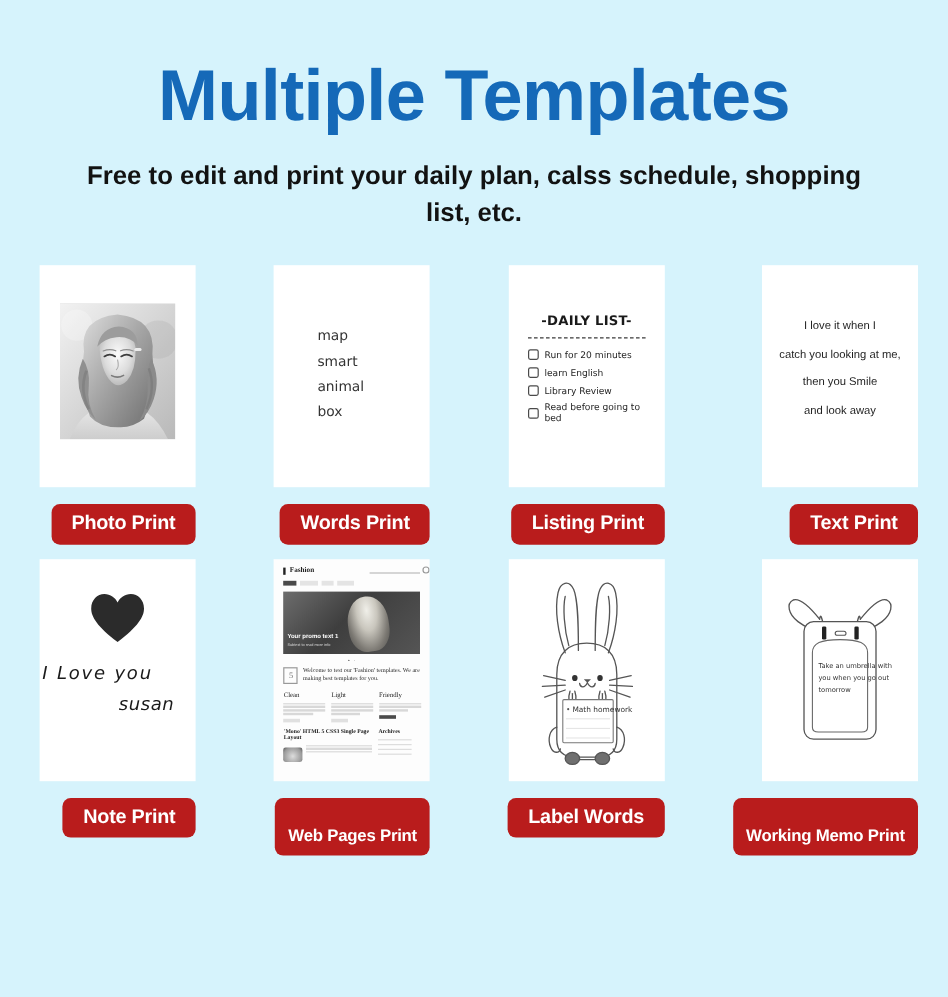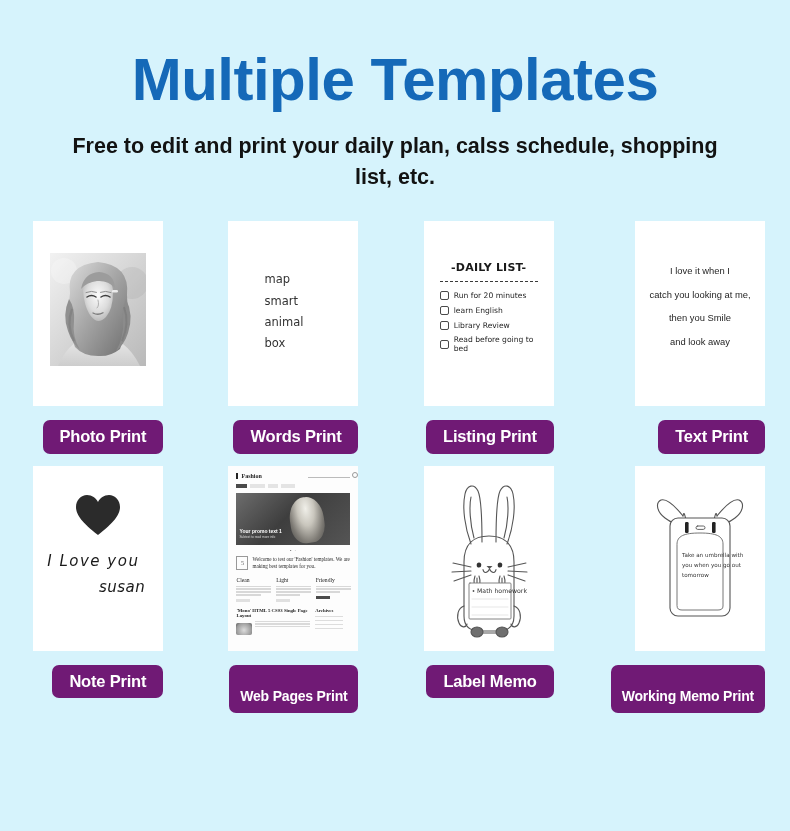--- a/index.html
+++ b/index.html
@@ -52,21 +52,21 @@
   .card {
     width: 130px;
     height: 185px;
     background: #ffffff;
     position: relative;
     overflow: hidden;
   }
 
   .btn {
     margin-top: 14px;
-    background: #701a75;
+    background: #b91c1c;
     color: #ffffff;
     border: none;
     border-radius: 7px;
     font-family: "Liberation Sans", sans-serif;
     font-size: 16.5px;
     font-weight: 700;
     padding: 8px 17px 9px;
     white-space: nowrap;
     line-height: 1;
     letter-spacing: -0.2px;
@@ -149,21 +149,21 @@
     width: 46px; height: 42px;
     margin: 0 auto 16px;
   }
   .note-line1 {
     font-family: "DejaVu Sans", sans-serif;
     font-style: italic;
     font-size: 15px;
     color: #1a1a1a;
     letter-spacing: 1.5px;
     text-align: left;
-    padding-left: 14px;
+    padding-left: 2px;
   }
   .note-line2 {
     font-family: "DejaVu Sans", sans-serif;
     font-style: italic;
     font-size: 15px;
     color: #1a1a1a;
     letter-spacing: 0.5px;
     text-align: right;
     padding-right: 18px;
     margin-top: 8px;
@@ -508,21 +508,21 @@
 
           <rect x="45" y="117" width="42" height="36" rx="1" fill="#fff" stroke="#777" stroke-width="0.9"></rect>
           <path d="M48 133 L84 133" stroke="#ddd" stroke-width="0.7"></path>
           <path d="M48 141 L84 141" stroke="#ddd" stroke-width="0.7"></path>
           <path d="M48 149 L84 149" stroke="#ddd" stroke-width="0.7"></path>
           <circle cx="49.5" cy="125" r="0.9" fill="#555" stroke="none"></circle>
         </g>
         <text class="label-note-text" x="53" y="127" font-size="6.2" fill="#333">Math homework</text>
       </svg>
     </div>
-    <button class="btn">Label Memo</button>
+    <button class="btn">Label Words</button>
   </div>
 
   <div class="cell">
     <div class="card memo-card">
       <svg viewBox="0 0 130 185" aria-hidden="true">
         <g fill="none" stroke="#555" stroke-width="1.1" stroke-linecap="round" stroke-linejoin="round">
 
           <path d="M48 50 C40 40 32 32 26 34 C20 37 22 46 30 52 C38 58 46 60 52 58"></path>
           <path d="M52 58 C50 50 49 44 48 50"></path>
           <path d="M82 50 C90 40 98 32 104 34 C110 37 108 46 100 52 C92 58 84 60 78 58"></path>

